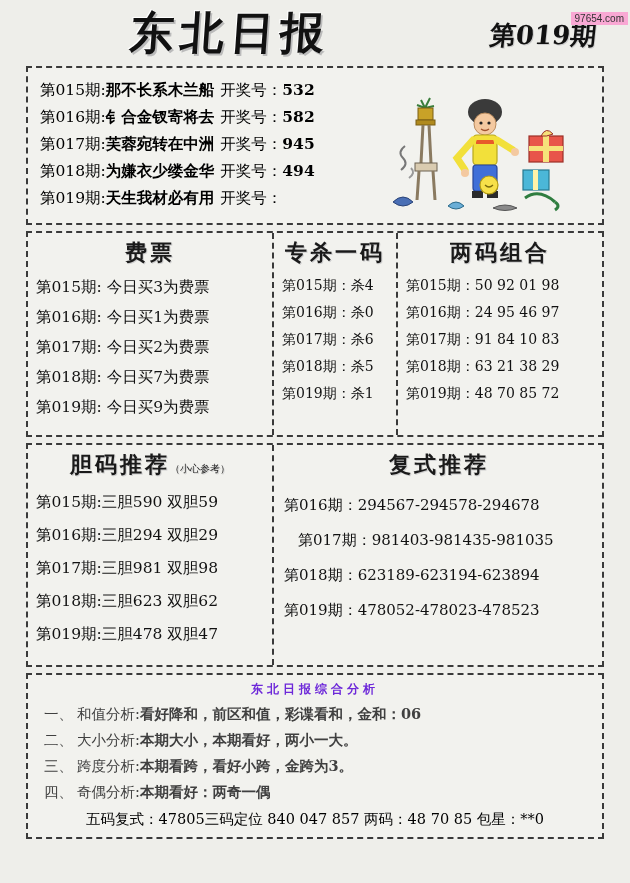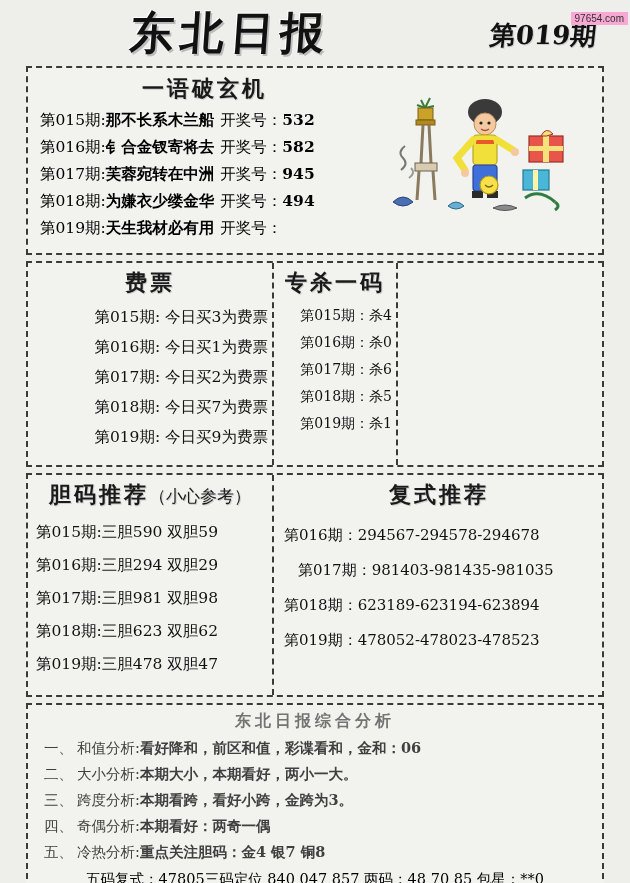--- a/index.html
+++ b/index.html
@@ -99,40 +99,40 @@
     left: 0; top: 4px;
     width: 215px; height: 150px;
   }
 
   
   #block2 { margin-top: 6px; display: flex; }
   #block2 .col { padding: 5px 4px 8px 4px; }
   #block2 .c1 { width: 246px; border-right: 2px dashed #3a3a3a; }
   #block2 .c2 { width: 124px; border-right: 2px dashed #3a3a3a; }
   #block2 .c3 { flex: 1; }
-  #block2 .items { margin-top: 1px; text-align: right; }
+  #block2 .items { margin-top: 1px; }
   #block2 .items .row { margin: 9px 0 9px 4px; }
   #block2 .c2 .row, #block2 .c3 .row { font-size: 14px; }
 
   
   #block3 { margin-top: 6px; display: flex; }
   #block3 .c1 { width: 246px; border-right: 2px dashed #3a3a3a; padding: 5px 4px 8px 4px; }
   #block3 .c2 { flex: 1; padding: 5px 4px 8px 6px; }
-  .note { font-size: 17px; letter-spacing: 0; font-weight: normal; }
+  .note { font-size: 10px; letter-spacing: 0; font-weight: normal; }
   #block3 .items .row { margin: 12px 0 12px 4px; font-size: 15.5px; }
   #block3 .c2 .items .row { margin: 16px 0 16px 4px; font-size: 15px; }
   #block3 .c2 .items .row.ind { margin-left: 18px; }
 
   
   #block4 { margin-top: 6px; padding: 4px 6px 8px 6px; }
   .ana-title {
     text-align: center;
-    font-size: 16px;
+    font-size: 12px;
     font-weight: bold;
-    color: #737373;
+    color: #6d28d9;
     letter-spacing: 4px;
     font-family: "DejaVu Serif", "Liberation Serif", serif;
     margin: 2px 0 4px 0;
   }
   .ana-row {
     font-size: 14.5px;
     font-family: "DejaVu Serif", "Liberation Serif", serif;
     margin: 7px 0 7px 10px;
     color: #404040;
     white-space: nowrap;
@@ -158,21 +158,20 @@
   <div class="header">
     <div class="masthead">东北日报</div>
     <div class="issue">第019期</div>
   </div>
 
   <div class="wrap">
 
     <div class="box" id="block1">
       <div class="inner">
         <div class="left">
-          <div class="sec-title">一语破玄机</div>
           <div>
             <div class="riddle-row">
               <span class="lbl">第015期:</span><span class="txt">那不长系木兰船</span><span class="kj">开奖号：</span><span class="num">532</span>
             </div>
             <div class="riddle-row">
               <span class="lbl">第016期:</span><span class="txt">钅合金钗寄将去</span><span class="kj">开奖号：</span><span class="num">582</span>
             </div>
             <div class="riddle-row">
               <span class="lbl">第017期:</span><span class="txt">芙蓉宛转在中洲</span><span class="kj">开奖号：</span><span class="num">945</span>
             </div>
@@ -252,20 +251,30 @@
       <div class="col c2">
         <div class="sec-title">专杀一码</div>
         <div class="items">
           <div class="row">第015期：杀4</div>
           <div class="row">第016期：杀0</div>
           <div class="row">第017期：杀6</div>
           <div class="row">第018期：杀5</div>
           <div class="row">第019期：杀1</div>
         </div>
       </div>
+      <div class="col c3">
+        <div class="sec-title">两码组合</div>
+        <div class="items">
+          <div class="row">第015期：50 92 01 98</div>
+          <div class="row">第016期：24 95 46 97</div>
+          <div class="row">第017期：91 84 10 83</div>
+          <div class="row">第018期：63 21 38 29</div>
+          <div class="row">第019期：48 70 85 72</div>
+        </div>
+      </div>
     </div>
 
     <div class="box" id="block3">
       <div class="c1">
         <div class="sec-title">
           <span>胆码推荐</span><span class="note">（小心参考）</span>
         </div>
         <div class="items">
           <div class="row">第015期:三胆590 双胆59</div>
           <div class="row">第016期:三胆294 双胆29</div>
@@ -293,21 +302,18 @@
         </div>
         <div class="ana-row">
           <span class="idx">二、</span><span class="k">大小分析:</span><span class="v">本期大小，本期看好，两小一大。</span>
         </div>
         <div class="ana-row">
           <span class="idx">三、</span><span class="k">跨度分析:</span><span class="v">本期看跨，看好小跨，金跨为3。</span>
         </div>
         <div class="ana-row">
           <span class="idx">四、</span><span class="k">奇偶分析:</span><span class="v">本期看好：两奇一偶</span>
         </div>
-        <div class="ana-row">
-          <span class="idx">五、</span><span class="k">冷热分析:</span><span class="v">重点关注胆码：金4 银7 铜8</span>
-        </div>
       </div>
       <div class="ana-last">五码复式：47805三码定位 840 047 857 两码：48 70 85 包星：**0</div>
     </div>
 
   </div>
 </div>
 
 </body></html>

